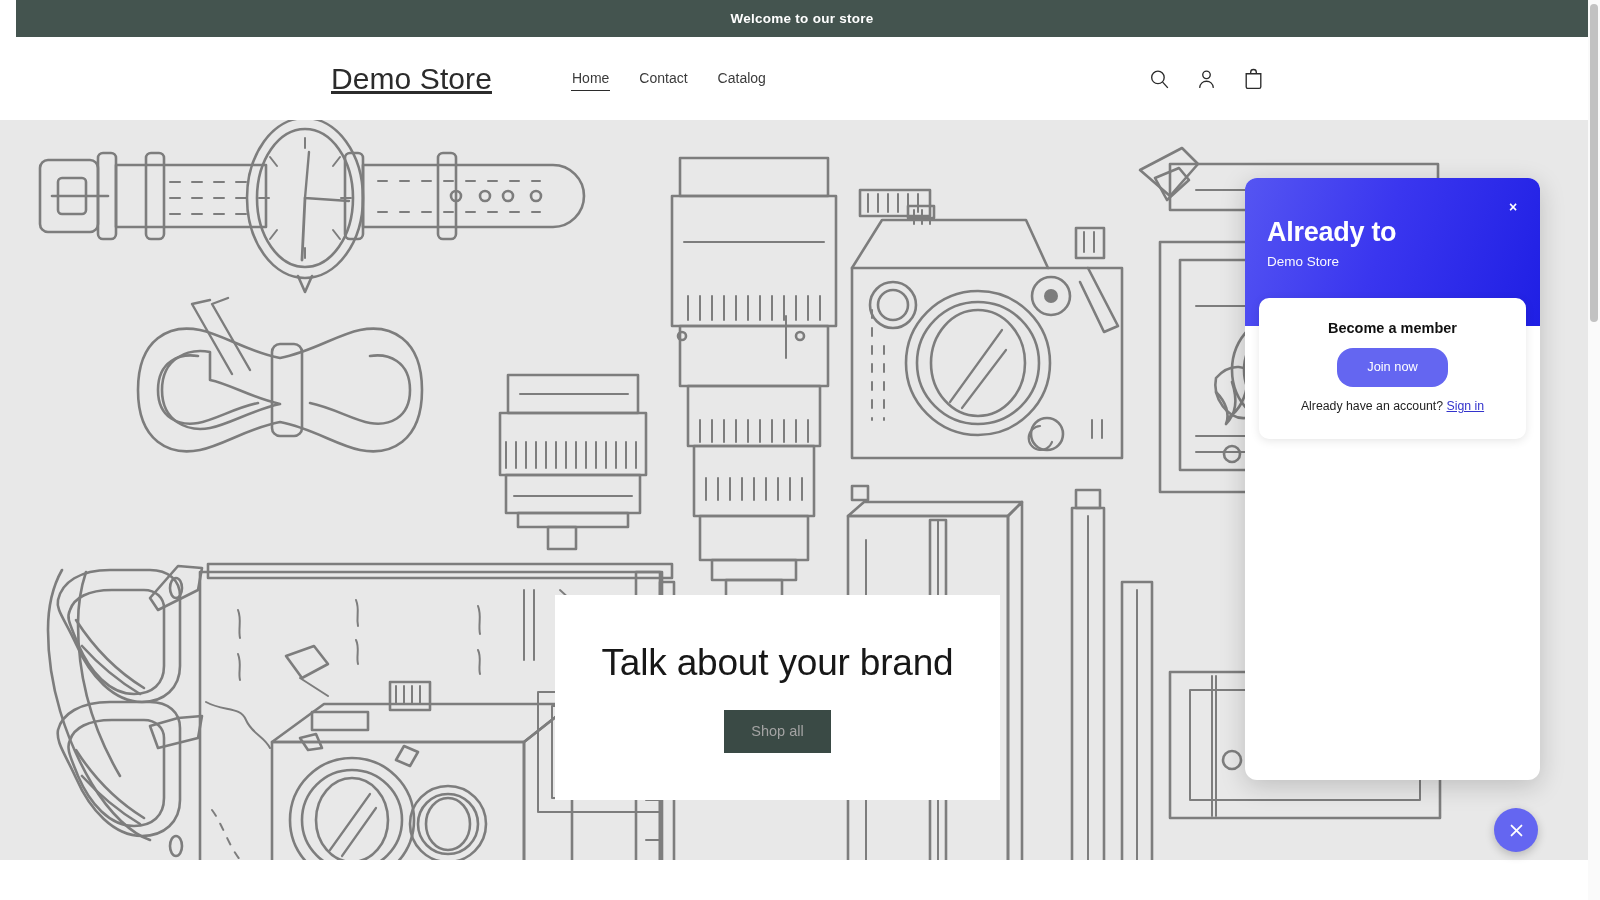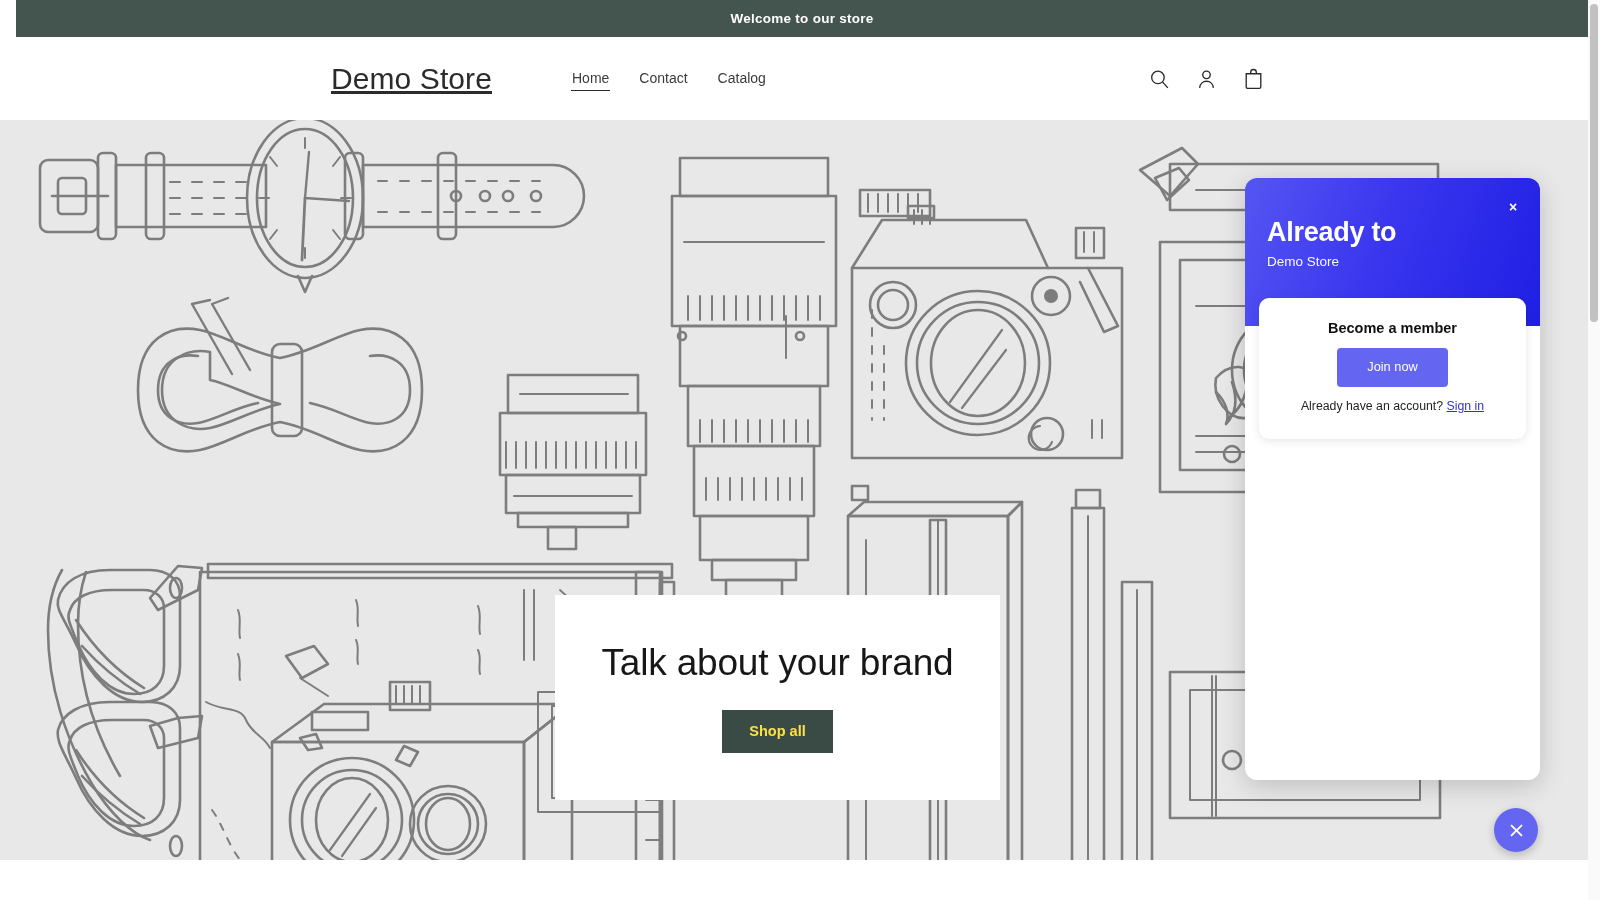--- a/index.html
+++ b/index.html
@@ -112,23 +112,23 @@
   }
   .hero-title {
     font-size:37px;
     font-weight:400;
     color:#171717;
     letter-spacing:-.005em;
     white-space:nowrap;
   }
   .hero-btn {
     background:#3A4A45;
-    color:#fde047;
+    color:#a3a3a3;
     font-size:14.5px;
-    font-weight:700;
+    font-weight:400;
     padding:14px 27px;
     border:none;
     cursor:pointer;
     line-height:1;
     font-family:"Liberation Sans", sans-serif;
   }
   
   .below {
     background:#ffffff;
     height:80px;
@@ -202,21 +202,21 @@
     font-size:12.8px;
     line-height:1.55;
     color:#3c3c3c;
     margin:0 2px 22px;
   }
   .join-btn {
     display:inline-block;
     background:#6466F1;
     color:#ffffff;
     border:none;
-    border-radius:4px;
+    border-radius:16px;
     font-size:12.8px;
     padding:13px 30px;
     cursor:pointer;
     line-height:1;
     font-family:"Liberation Sans", sans-serif;
   }
   .signin-row {
     margin-top:12px;
     font-size:12.3px;
     color:#1f1f1f;

